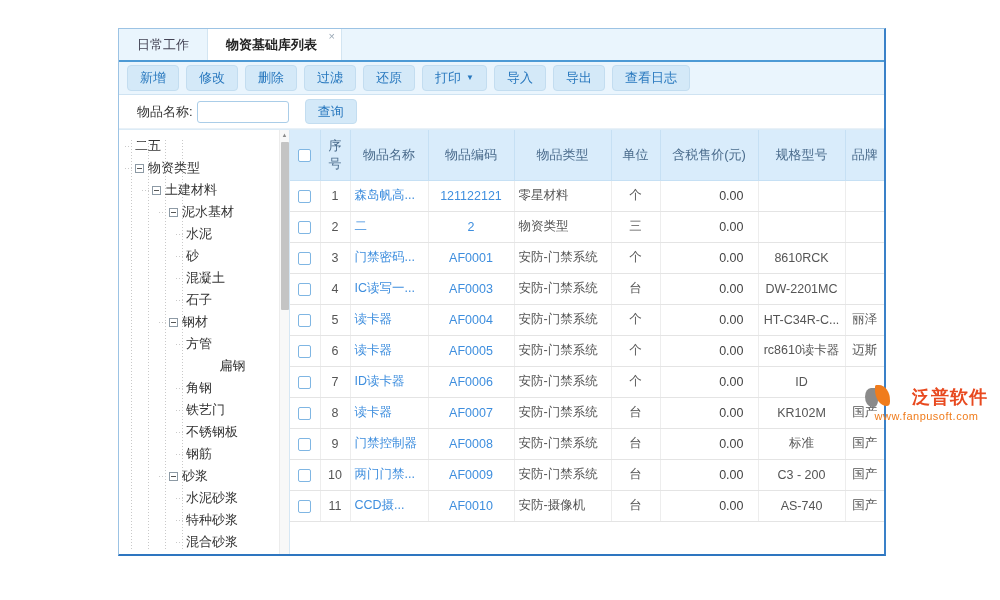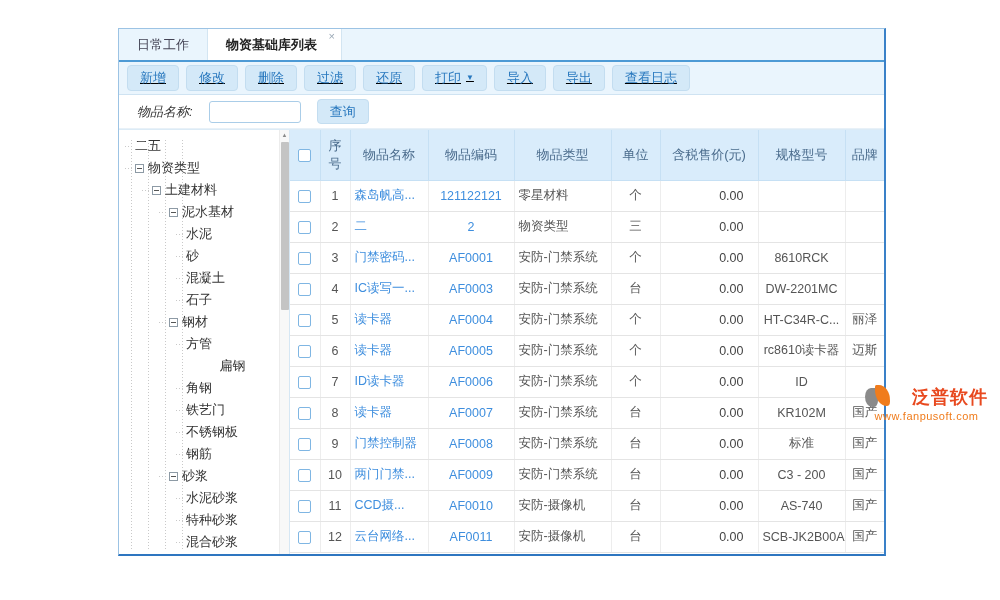--- a/index.html
+++ b/index.html
@@ -17,30 +17,30 @@
     display:flex; align-items:stretch; flex:0 0 auto; }
   .tab { position:relative; display:flex; align-items:center; padding:0 18px;
     font-size:13px; color:#445; cursor:default; }
   .tab.active { background:#ffffff; border-left:1px solid #d3e5f2; border-right:1px solid #d3e5f2;
     color:#222; font-weight:bold; padding-right:24px; }
   .tab-close { position:absolute; top:2px; right:6px; font-size:11px; color:#9aa8b5;
     font-weight:normal; line-height:1; }
 
   
   .toolbar { height:33px; background:#eaf5fd; border-bottom:1px solid #cfe3f2;
-    display:flex; align-items:center; padding:0 8px; flex:0 0 auto;text-decoration:underline; }
+    display:flex; align-items:center; padding:0 8px; flex:0 0 auto; }
   .btn { background:#d4e9f8; color:#2878be; border:1px solid #c3ddf0; border-radius:4px;
     font-size:13px; font-family:inherit; padding:4px 12px; margin-right:7px; line-height:1.2;
     display:inline-flex; align-items:center; cursor:pointer; }
   .btn .caret { font-size:8px; margin-left:5px; color:#2878be; }
 
   
   .search-bar { height:34px; background:#fff; display:flex; align-items:center;
     padding-left:18px; flex:0 0 auto; border-bottom:1px solid #e8f1f8; }
-  .search-label { font-size:13px; color:#333; margin-right:16px;font-style:italic; }
+  .search-label { font-size:13px; color:#333; margin-right:4px; }
   .search-input { width:92px; height:22px; border:1px solid #aacde8; border-radius:3px;
     font-size:12px; padding:0 5px; outline:none; margin-right:16px; }
   .query-btn { margin-right:0; }
 
   
   .content { flex:1; display:flex; overflow:hidden; border-top:1px solid #dcebf6; }
 
   
   .tree-panel { position:relative; width:171px; flex:0 0 auto; border-right:1px solid #d6e7f4;
     overflow:hidden; background:#fff; }
@@ -394,31 +394,20 @@
                 <td class="c-check"><span class="checkbox"></span></td>
                 <td class="c-no">11</td>
                 <td class="c-name"><a class="cell-link" href="#">CCD摄...</a></td>
                 <td class="c-code"><a class="cell-link" href="#">AF0010</a></td>
                 <td class="c-type">安防-摄像机</td>
                 <td class="c-unit">台</td>
                 <td class="c-price">0.00</td>
                 <td class="c-spec">AS-740</td>
                 <td class="c-brand">国产</td>
               </tr>
-              <tr>
-                <td class="c-check"><span class="checkbox"></span></td>
-                <td class="c-no">12</td>
-                <td class="c-name"><a class="cell-link" href="#">云台网络...</a></td>
-                <td class="c-code"><a class="cell-link" href="#">AF0011</a></td>
-                <td class="c-type">安防-摄像机</td>
-                <td class="c-unit">台</td>
-                <td class="c-price">0.00</td>
-                <td class="c-spec">SCB-JK2B00A</td>
-                <td class="c-brand">国产</td>
-              </tr>
             </tbody>
         </table>
       </div>
     </div>
   </div>
 
   <div class="branding">
     <div class="logo-row">
       <span class="logo-icon"></span>
       <span class="logo-text">泛普软件</span>

